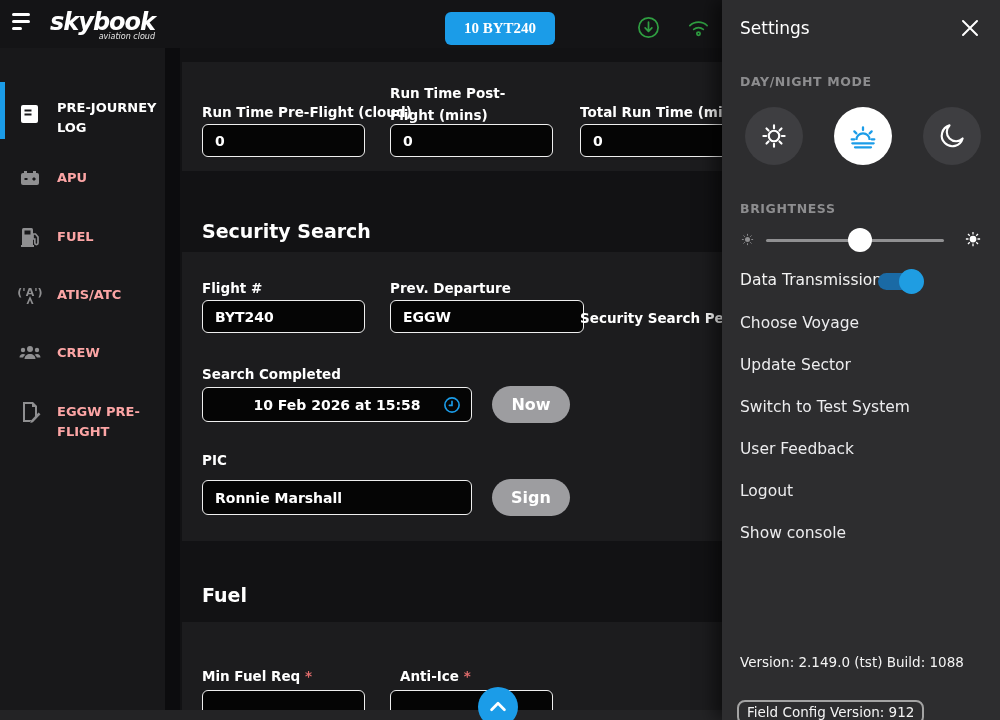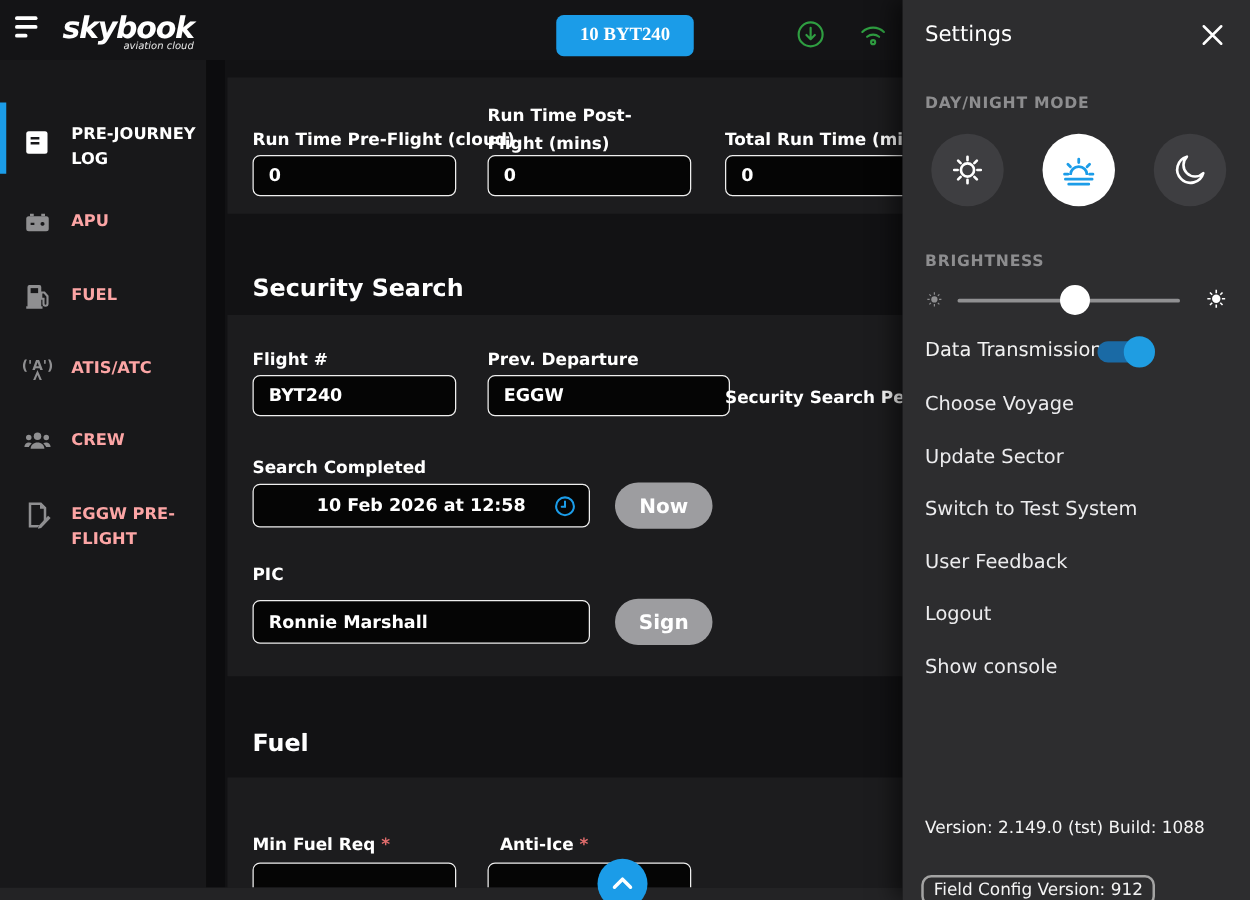--- a/index.html
+++ b/index.html
@@ -191,21 +191,21 @@
 
   <div class="panel" style="top:204px; height:289px;">
     <span class="fld-label" style="left:20px; top:28px;">Flight #</span>
     <span class="fld-label" style="left:208px; top:28px;">Prev. Departure</span>
     <div class="inp" style="left:20px; top:48px; width:163px;">BYT240</div>
     <div class="inp" style="left:208px; top:48px; width:194px;">EGGW</div>
     <span class="fld-label" style="left:398px; top:58px;">Security Search Performed</span>
 
     <span class="fld-label" style="left:20px; top:114px;">Search Completed</span>
     <div class="inp" style="left:20px; top:135px; width:270px; height:35px; justify-content:center;">
-      <span>10 Feb 2026 at 12:58</span>
+      <span>10 Feb 2026 at 15:58</span>
       <span class="abs" style="right:10px; top:8px;">
         <svg viewBox="0 0 24 24" width="18" height="18" fill="none" stroke="#1b9ce8" stroke-width="2.2">
           <circle cx="12" cy="12" r="9.5"></circle>
           <path d="M12 7v5.5H8.5" stroke-linecap="round"></path>
         </svg>
       </span>
     </div>
     <button class="pill-btn" style="left:310px; top:134px;">Now</button>
 
     <span class="fld-label" style="left:20px; top:200px;">PIC</span>

